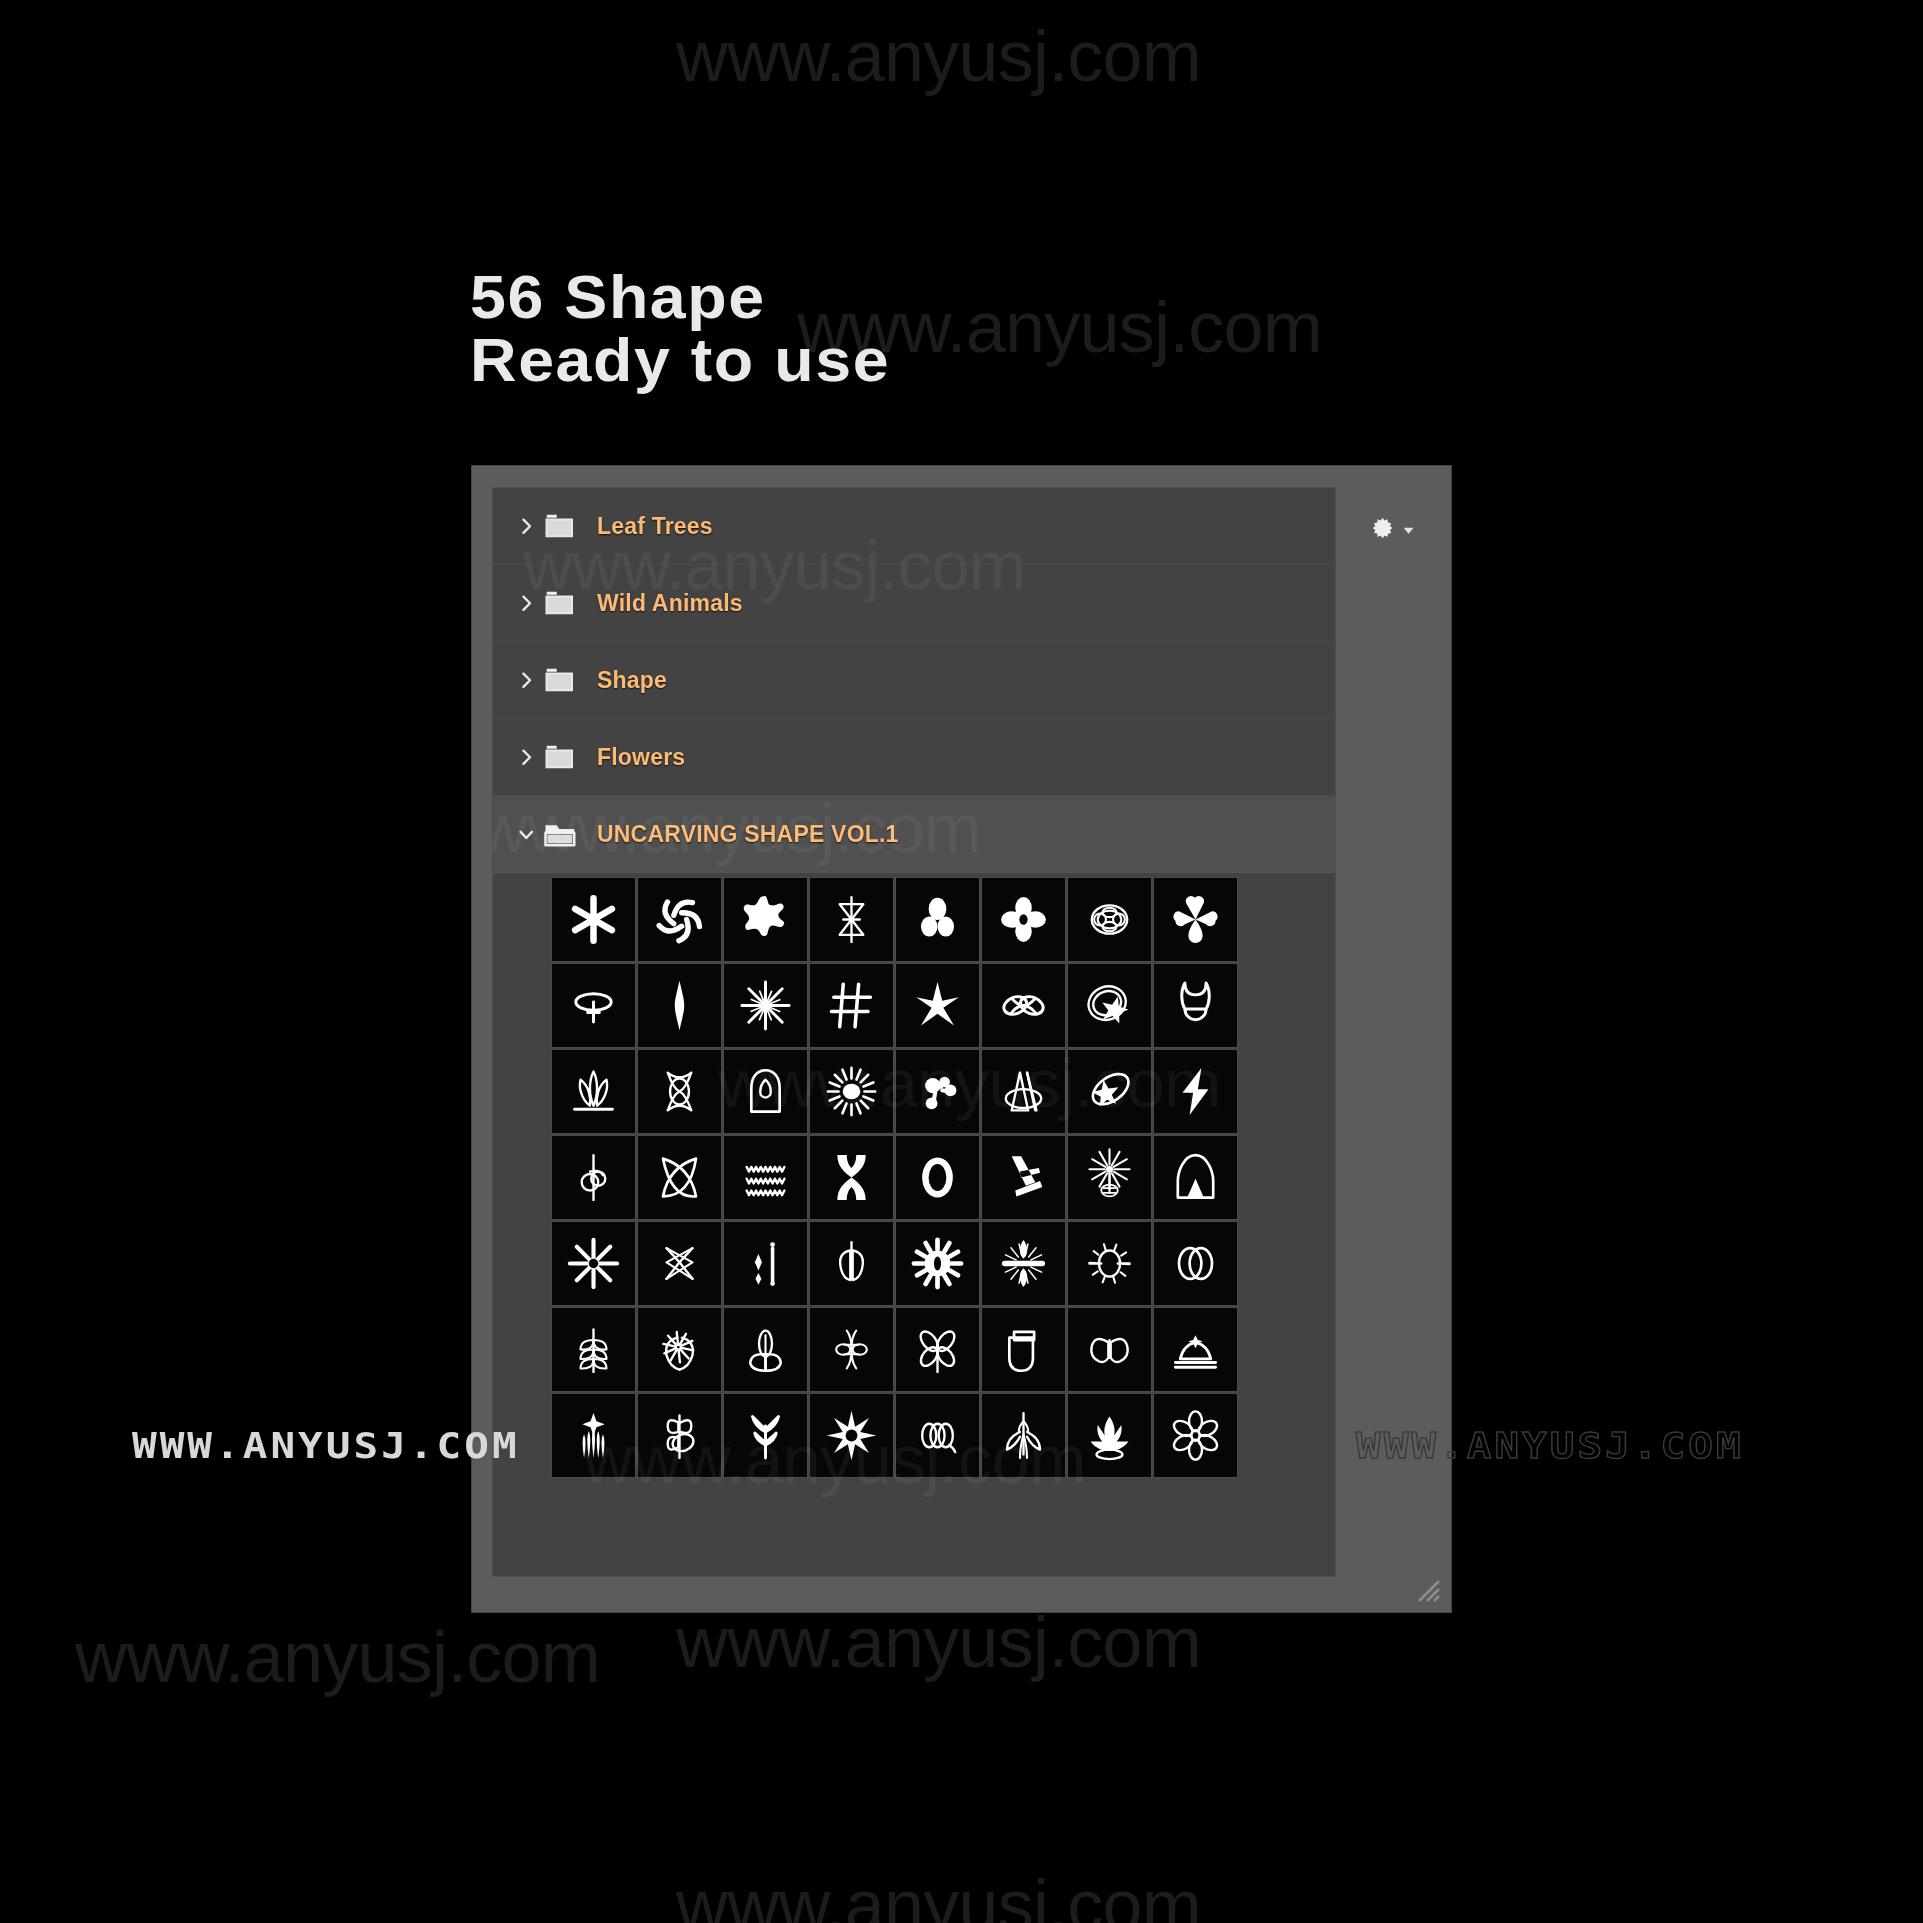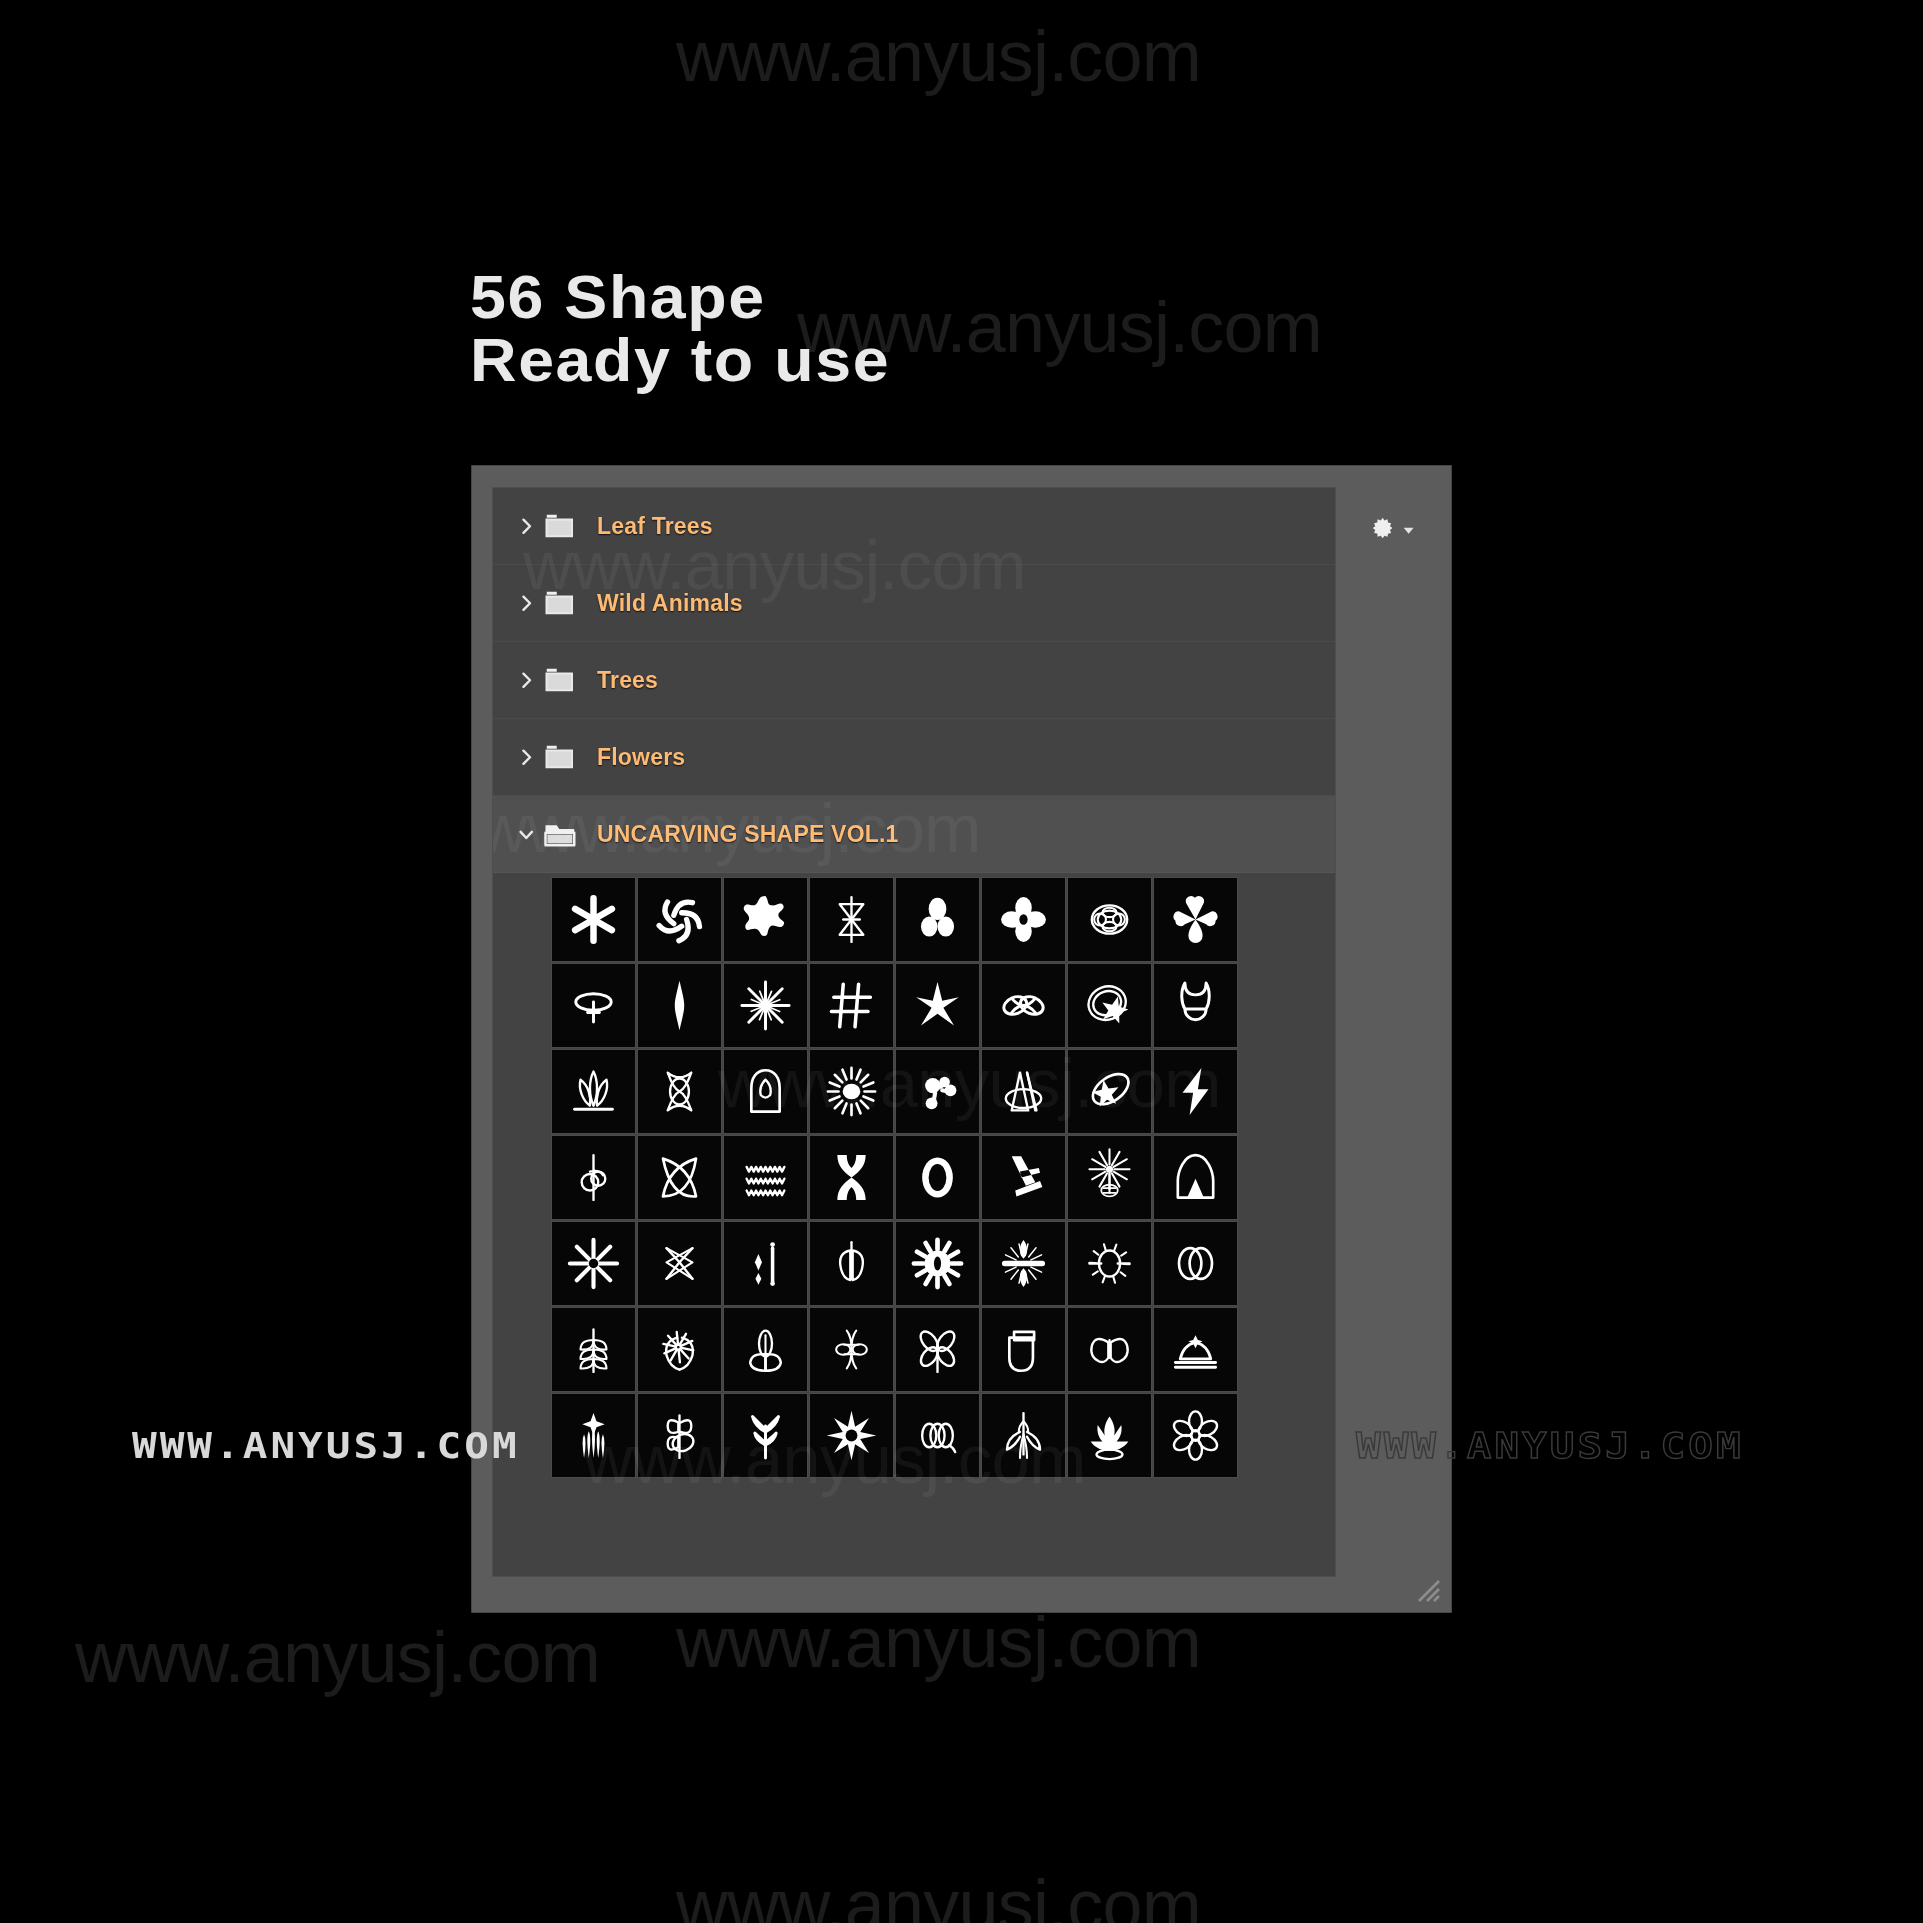--- a/index.html
+++ b/index.html
@@ -228,21 +228,21 @@
               <path d="M9 5l7 7-7 7" fill="none" stroke="#e8e8e8" stroke-width="2.6" stroke-linecap="round" stroke-linejoin="round"></path>
             </svg>
           </span>
           <span class="folder-ico">
             <svg viewBox="0 0 28 24" width="35" height="30">
               <path d="M3 3h8v2.4H3z" fill="#f0f0f0"></path>
               <path d="M2 6h22v15H2z" fill="#e9e9e9"></path>
               <path d="M3.6 7.6h18.8v11.8H3.6z" fill="#dadada"></path>
             </svg>
           </span>
-          <span class="folder-label">Trees</span>
+          <span class="folder-label">Shape</span>
         </div>
         <div class="folder-row">
           <span class="twisty">
             <svg viewBox="0 0 24 24" width="22.5" height="22.5">
               <path d="M9 5l7 7-7 7" fill="none" stroke="#e8e8e8" stroke-width="2.6" stroke-linecap="round" stroke-linejoin="round"></path>
             </svg>
           </span>
           <span class="folder-ico">
             <svg viewBox="0 0 28 24" width="35" height="30">
               <path d="M3 3h8v2.4H3z" fill="#f0f0f0"></path>

